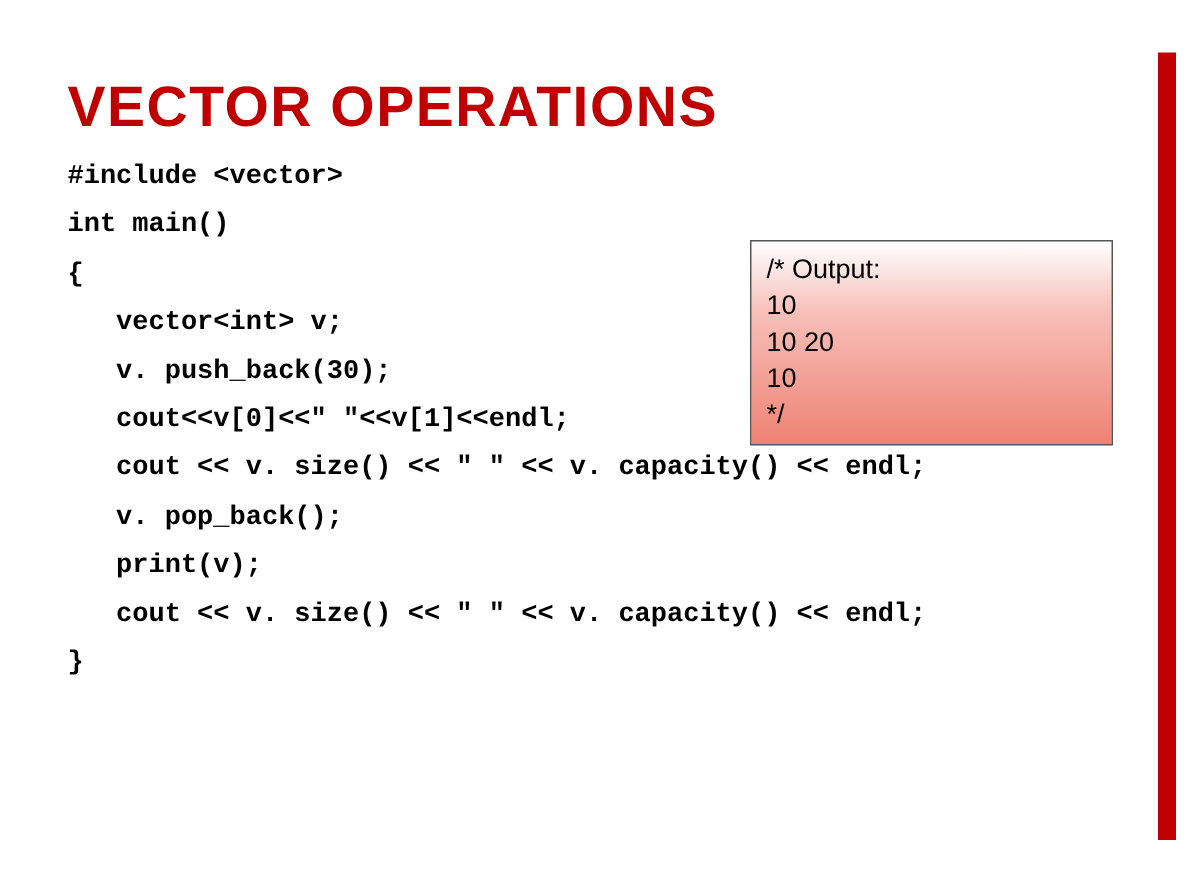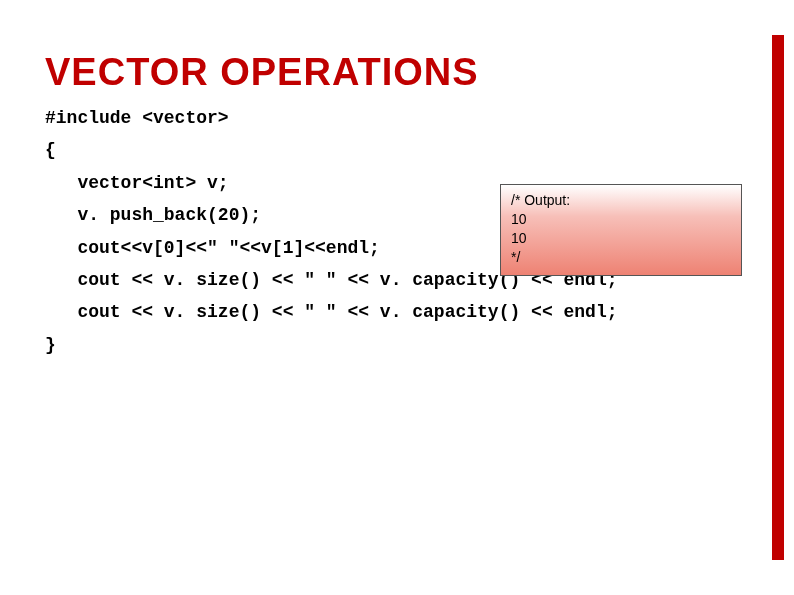--- a/index.html
+++ b/index.html
@@ -43,44 +43,47 @@
   }
   .output-box {
     position: absolute;
     left: 500px;
     top: 160px;
     width: 220px;
     padding: 6px 10px 8px 10px;
     background: linear-gradient(180deg, #ffffff 0%, #f7bfb8 35%, #ee8273 100%);
     border: 1px solid #555;
     font-family: Arial, sans-serif;
-    font-size: 14px;
+    font-size: 18px;
     color: #000;
     line-height: 1.35;
-    margin-top: 24px;
   }
 </style>
 </head>
 <body>
 
 <div class="red-bar"></div>
 
 <div class="content">
   <h1 class="title">VECTOR OPERATIONS</h1>
 
   <div class="code">
     <div class="code-line">#include &lt;vector&gt;</div>
+    <div class="code-line">int main()</div>
     <div class="code-line">{</div>
     <div class="code-line">   vector&lt;int&gt; v;</div>
-    <div class="code-line">   v. push_back(20);</div>
+    <div class="code-line">   v. push_back(30);</div>
     <div class="code-line">   cout&lt;&lt;v[0]&lt;&lt;" "&lt;&lt;v[1]&lt;&lt;endl;</div>
     <div class="code-line">   cout &lt;&lt; v. size() &lt;&lt; " " &lt;&lt; v. capacity() &lt;&lt; endl;</div>
+    <div class="code-line">   v. pop_back();</div>
+    <div class="code-line">   print(v);</div>
     <div class="code-line">   cout &lt;&lt; v. size() &lt;&lt; " " &lt;&lt; v. capacity() &lt;&lt; endl;</div>
     <div class="code-line">}</div>
   </div>
 </div>
 
 <div class="output-box">
   <div>/* Output:</div>
   <div>10</div>
+  <div>10 20</div>
   <div>10</div>
   <div>*/</div>
 </div>
 
 </body></html>

